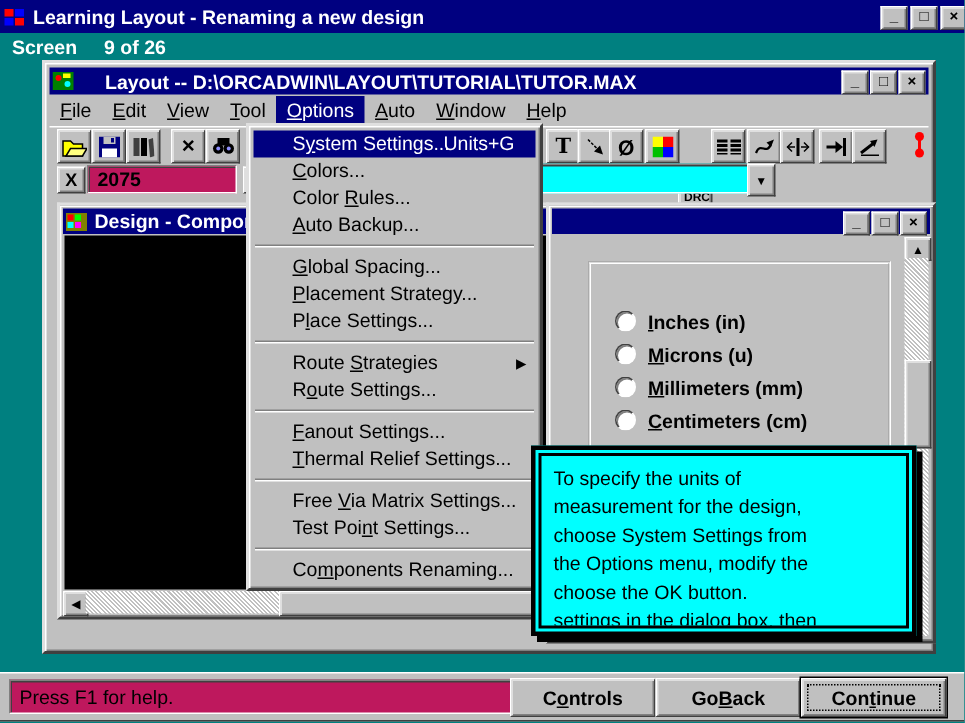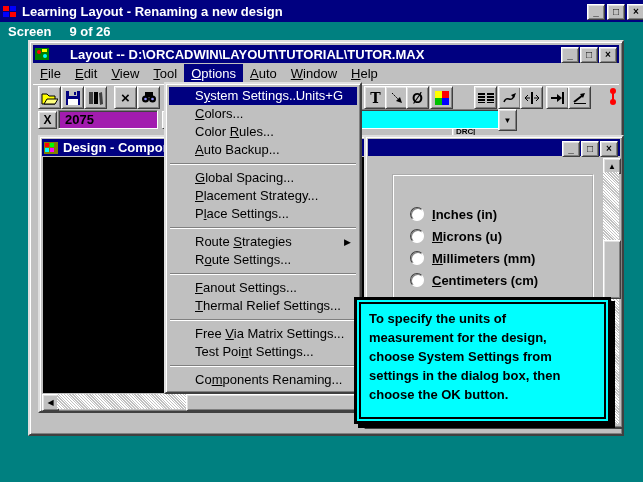--- a/index.html
+++ b/index.html
@@ -1,21 +1,21 @@
 <!DOCTYPE html>
 <html><head>
 <meta charset="utf-8">
 <style>
   html,body{margin:0;padding:0;background:#008080;}
   #screen{position:relative;width:643px;height:482px;background:#008080;overflow:hidden;
           font-family:"Liberation Sans",sans-serif;color:#000;}
   .abs{position:absolute;}
   .raised{background:#c0c0c0;border:1px solid;border-color:#ffffff #404040 #404040 #ffffff;
           box-shadow:inset 1px 1px 0 #dfdfdf, inset -1px -1px 0 #808080;}
-  .sunken{background:#a21caf;border:1px solid;border-color:#808080 #ffffff #ffffff #808080;
+  .sunken{background:#be185d;border:1px solid;border-color:#808080 #ffffff #ffffff #808080;
           box-shadow:inset 1px 1px 0 #404040;}
   .winframe{background:#c0c0c0;border:2px solid;border-color:#dfdfdf #404040 #404040 #dfdfdf;
             box-shadow:inset 1px 1px 0 #ffffff, inset -1px -1px 0 #808080;}
   .titlebar{background:#000080;color:#fff;font-weight:bold;font-size:13px;display:flex;align-items:center;gap:4px;padding:0 2px;}
   .tbtn{width:16px;height:14px;font:bold 10px "Liberation Sans",sans-serif;display:flex;align-items:center;justify-content:center;line-height:1;}
   .mb-item{padding:2px 7px;font-size:13px;}
   .mb-item.active{background:#000080;color:#fff;}
   #menubar{display:flex;align-items:center;}
   .tb{width:21px;height:21px;display:flex;align-items:center;justify-content:center;position:absolute;top:1px;}
   .tb.flat{background:transparent;border:none;box-shadow:none;}
@@ -25,21 +25,21 @@
   .mi .subarrow{position:absolute;right:6px;top:0;font-size:9px;}
   .sep{height:0;border-top:1px solid #808080;border-bottom:1px solid #ffffff;margin:4px 4px;}
   .hatch{background-image:repeating-linear-gradient(45deg,#ffffff 0 1px,#c0c0c0 1px 2px);}
   .radio-row{display:flex;align-items:center;height:22px;gap:8px;}
   .radio{width:12px;height:12px;border-radius:50%;background:#fff;border:1px solid;flex:0 0 auto;
          border-color:#404040 #ffffff #ffffff #404040;box-shadow:inset 1px 1px 0 #808080;}
   .radio.sel::after{content:"";display:block;width:4px;height:4px;margin:3px;border-radius:50%;background:#000;}
   .radio-label{font-weight:bold;font-size:13px;white-space:nowrap;}
   .btn{font:bold 13px "Liberation Sans",sans-serif;display:flex;align-items:center;justify-content:center;}
   .btn.default{box-shadow:0 0 0 1px #000, inset 1px 1px 0 #dfdfdf, inset -1px -1px 0 #808080;outline:1px dotted #000;outline-offset:-5px;}
-  .callout-line{font-weight:bold;font-size:13px;line-height:19px;white-space:nowrap;}
+  .callout-line{font-weight:normal;font-size:13px;line-height:19px;white-space:nowrap;}
   u{text-underline-offset:1px;}
 </style>
 </head>
 <body>
 
 <div id="screen">
 
   <div class="abs titlebar" style="left:0;top:0;width:643px;height:22px;">
     <span id="app-icon" style="display:flex;">
         <svg width="16" height="15">
@@ -318,19 +318,30 @@
       <div class="mi">Test Poi<u>n</u>t Settings...</div>
       <div class="sep"></div>
       <div class="mi">Co<u>m</u>ponents Renaming...</div>
     </div>
 
   <div class="abs" style="left:354px;top:297px;width:257px;height:127px;background:#00ffff;border:3px solid #000;box-shadow:4px 4px 0 #000;z-index:40;box-sizing:border-box;">
     <div id="callout-text" style="position:absolute;left:2px;top:2px;right:2px;bottom:2px;border:2px solid #000;padding:5px 8px;overflow:hidden;">
         <div class="callout-line">To specify the units of</div>
         <div class="callout-line">measurement for the design,</div>
         <div class="callout-line">choose System Settings from</div>
+        <div class="callout-line">the Options menu, modify the</div>
+        <div class="callout-line">choose the OK button.</div>
         <div class="callout-line">settings in the dialog box, then</div>
-        <div class="callout-line">choose the OK button.</div>
-      </div>
-  </div>
-
+      </div>
+  </div>
+
+  <div class="abs" style="left:0;top:448px;width:643px;height:31px;background:#c0c0c0;border-top:1px solid #fff;border-bottom:1px solid #404040;">
+    <div class="abs sunken" style="left:6px;top:4px;width:330px;height:21px;font-size:13px;line-height:21px;padding-left:6px;">
+      <span>Press F1 for help.</span>
+    </div>
+    <div id="bottom-buttons">
+        <div class="abs raised btn" style="left: 340px; top: 3px; width: 95px; height: 24px;">C<u>o</u>ntrols</div>
+        <div class="abs raised btn" style="left: 437px; top: 3px; width: 95px; height: 24px;">Go <u>B</u>ack</div>
+        <div class="abs raised btn default" style="left: 534px; top: 3px; width: 95px; height: 24px;">Con<u>t</u>inue</div>
+      </div>
+  </div>
 
 </div>
 
 </body></html>

